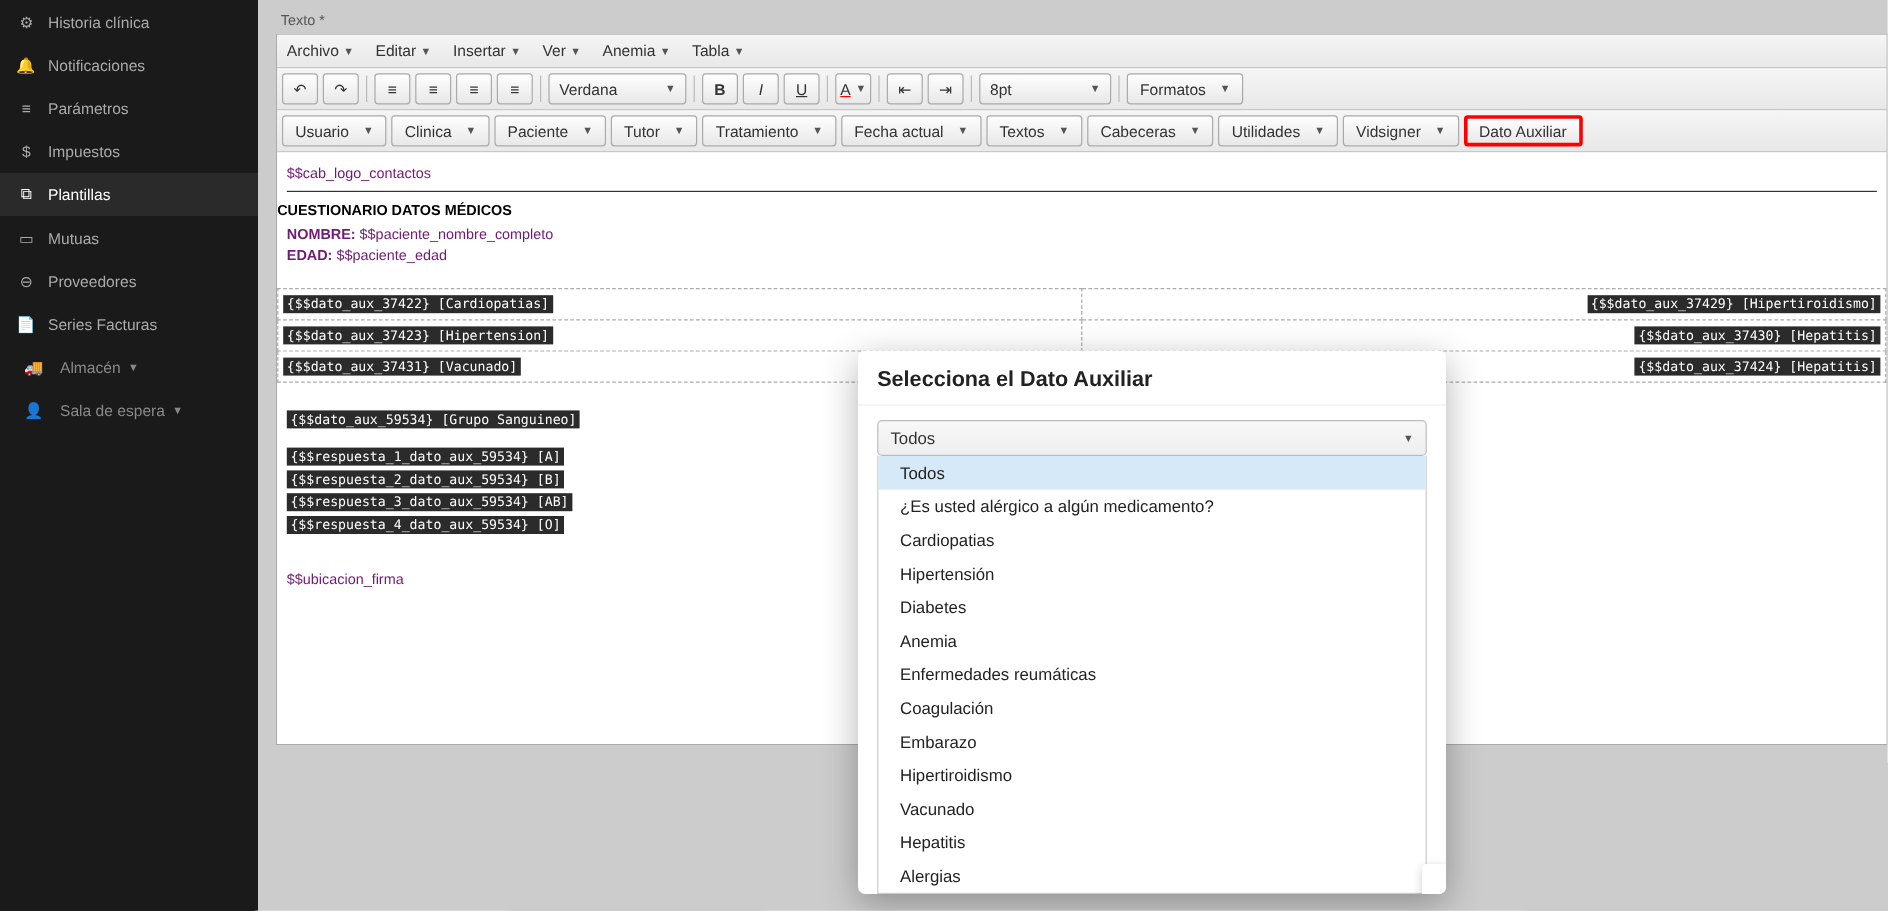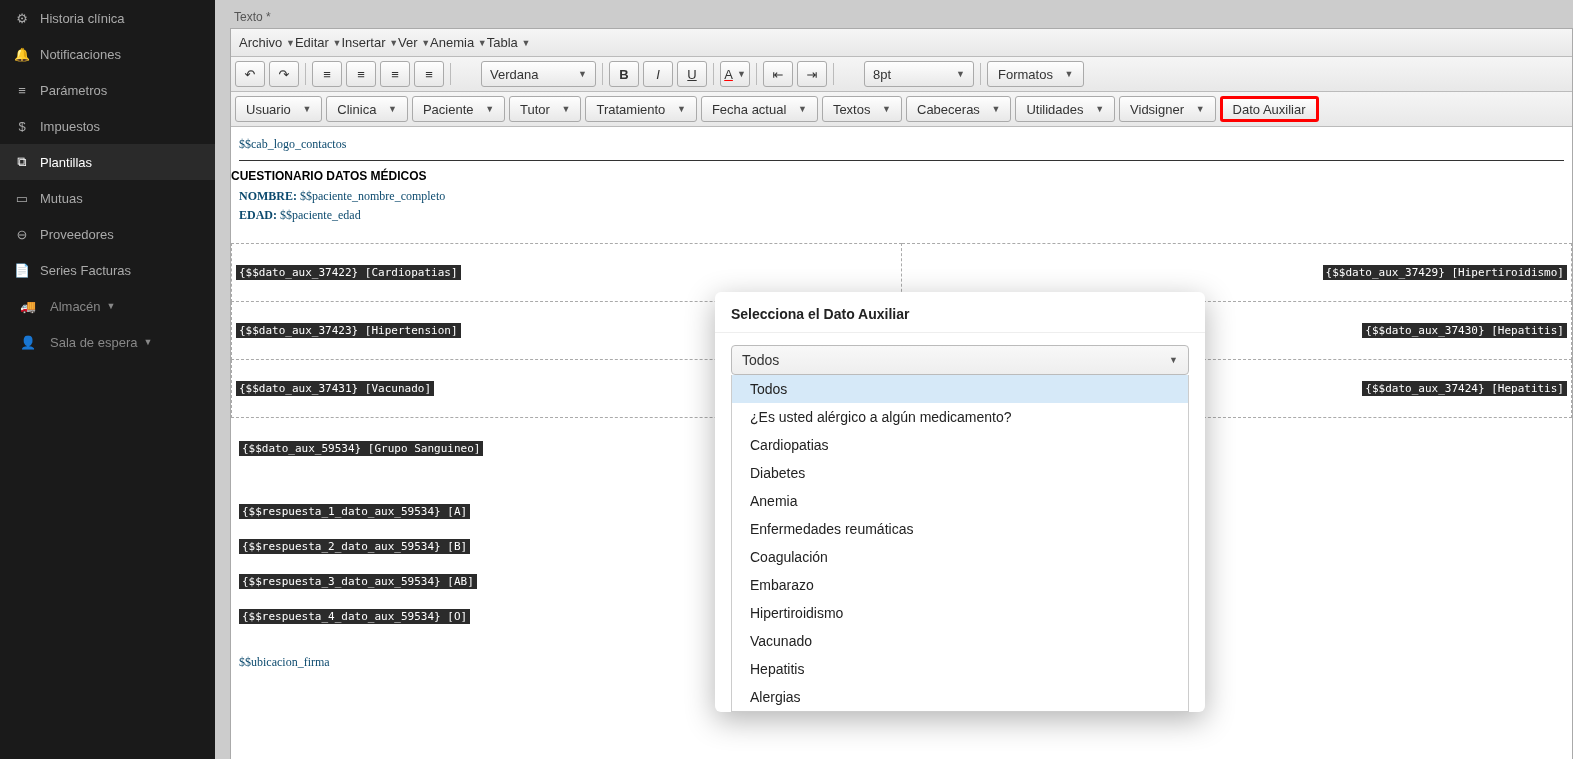--- a/index.html
+++ b/index.html
@@ -7,40 +7,40 @@
   .sidebar { position: absolute; left: 0; top: 0; width: 215px; height: 759px; background: #1a1a1a; color: #ccc; }
   .sidebar-item { display: flex; align-items: center; padding: 10px 14px; font-size: 13px; color: #aaa; cursor: pointer; }
   .sidebar-item.active { background: #2a2a2a; color: #fff; }
   .sidebar-item .icon { width: 16px; height: 16px; margin-right: 10px; display: inline-flex; align-items: center; justify-content: center; }
   .sidebar-item.sub { padding-left: 50px; color: #888; }
   .sidebar-item.sub .icon { margin-left: -30px; margin-right: 14px; }
   .caret-down { font-size: 9px; margin-left: 6px; }
   .main { position: absolute; left: 230px; top: 0; right: 0; bottom: 0; }
   .label { color: #555; font-size: 12px; margin: 10px 0 4px 4px; }
   .editor-wrap { border: 1px solid #aaa; background: #fff; }
-  .menubar { background: linear-gradient(#f5f5f5,#e8e8e8); border-bottom: 1px solid #bbb; padding: 6px 8px; display: flex; }
+  .menubar { background: linear-gradient(#f5f5f5,#e8e8e8); border-bottom: 1px solid #bbb; padding: 6px 8px; display: flex; gap: 18px; }
   .menubar .menu { font-size: 13px; color: #333; cursor: pointer; display: flex; align-items: center; }
   .toolbar { background: linear-gradient(#f5f5f5,#e8e8e8); border-bottom: 1px solid #bbb; padding: 4px; display: flex; flex-wrap: wrap; gap: 4px; align-items: center; }
   .tbbtn { background: linear-gradient(#fefefe,#e8e8e8); border: 1px solid #aaa; border-radius: 3px; padding: 3px 10px; font-size: 13px; color: #333; cursor: pointer; display: inline-flex; align-items: center; gap: 4px; height: 26px; }
   .tbbtn.icon-only { width: 30px; justify-content: center; padding: 3px 0; }
-  .tbselect { background: linear-gradient(#fefefe,#e8e8e8); border: 1px solid #aaa; border-radius: 3px; padding: 3px 8px; font-size: 13px; color: #333; height: 26px; display: inline-flex; align-items: center; justify-content: space-between; margin-left: 24px; }
+  .tbselect { background: linear-gradient(#fefefe,#e8e8e8); border: 1px solid #aaa; border-radius: 3px; padding: 3px 8px; font-size: 13px; color: #333; height: 26px; display: inline-flex; align-items: center; justify-content: space-between; }
   .sep { width: 1px; height: 22px; background: #bbb; margin: 0 2px; }
   .highlight-box { border: 3px solid red; }
   .content { background: #fff; padding: 10px 0; }
   .content-inner { }
-  .ph { font-family: Liberation Serif, serif; font-size: 12px; color: #0c4a6e; }
+  .ph { font-family: Liberation Sans, sans-serif; font-size: 12px; color: #701a75; }
   .title { font-family: Verdana, sans-serif; font-size: 12px; font-weight: bold; text-align: left; margin: 6px 0; }
   .field-line { margin: 4px 0; font-size: 12px; }
   .field-line strong { font-weight: bold; }
   .dotted-table { border-collapse: collapse; width: 100%; margin-top: 20px; }
   .dotted-table td { border: 1px dashed #aaa; padding: 2px 4px; vertical-align: top; }
   .chip { background: #2b2b2b; color: #fff; font-family: Verdana, monospace; font-size: 11px; padding: 1px 3px; display: inline-block; margin: 1px 0; white-space: nowrap; }
-  .chip-line { margin: 18px 0; }
+  .chip-line { margin: 2px 0; }
   .modal { position: absolute; left: 715px; top: 292px; width: 490px; background: #fff; border-radius: 6px; box-shadow: 0 8px 30px rgba(0,0,0,0.3); overflow: hidden; }
-  .modal-header { padding: 14px 16px 10px; font-size: 14px; font-weight: bold; color: #222; border-bottom: 1px solid #eee; }
+  .modal-header { padding: 14px 16px 10px; font-size: 18px; font-weight: bold; color: #222; border-bottom: 1px solid #eee; }
   .modal-body { padding: 12px 16px 0; }
   .combo { border:1px solid #bbb; border-radius:4px; background: linear-gradient(#f8f8f8,#eee); padding: 6px 10px; font-size: 14px; color: #333; display:flex; justify-content: space-between; align-items:center; }
   .dropdown { border:1px solid #ccc; border-top:none; max-height: 380px; overflow:auto; background:#fff; }
   .dropdown-item { padding: 6px 18px; font-size: 14px; color: #222; cursor:pointer; }
   .dropdown-item.selected { background: #d6e9f8; }
   .caret { font-size: 9px; color:#555; }
   .right-edge-hint { position:absolute; right:-2px; top:428px; width:22px; height:36px; background:#fff; border-radius:4px 0 0 4px; box-shadow:0 2px 8px rgba(0,0,0,0.2); }
 </style>
 </head>
 <body>
@@ -238,20 +238,21 @@
   <div class="modal-header">Selecciona el Dato Auxiliar</div>
   <div class="modal-body">
     <div class="combo">
       <span>Todos</span>
       <span class="caret">▼</span>
     </div>
     <div class="dropdown">
       <div class="dropdown-item selected">Todos</div>
       <div class="dropdown-item">¿Es usted alérgico a algún medicamento?</div>
       <div class="dropdown-item">Cardiopatias</div>
+      <div class="dropdown-item">Hipertensión</div>
       <div class="dropdown-item">Diabetes</div>
       <div class="dropdown-item">Anemia</div>
       <div class="dropdown-item">Enfermedades reumáticas</div>
       <div class="dropdown-item">Coagulación</div>
       <div class="dropdown-item">Embarazo</div>
       <div class="dropdown-item">Hipertiroidismo</div>
       <div class="dropdown-item">Vacunado</div>
       <div class="dropdown-item">Hepatitis</div>
       <div class="dropdown-item">Alergias</div>
     </div>

